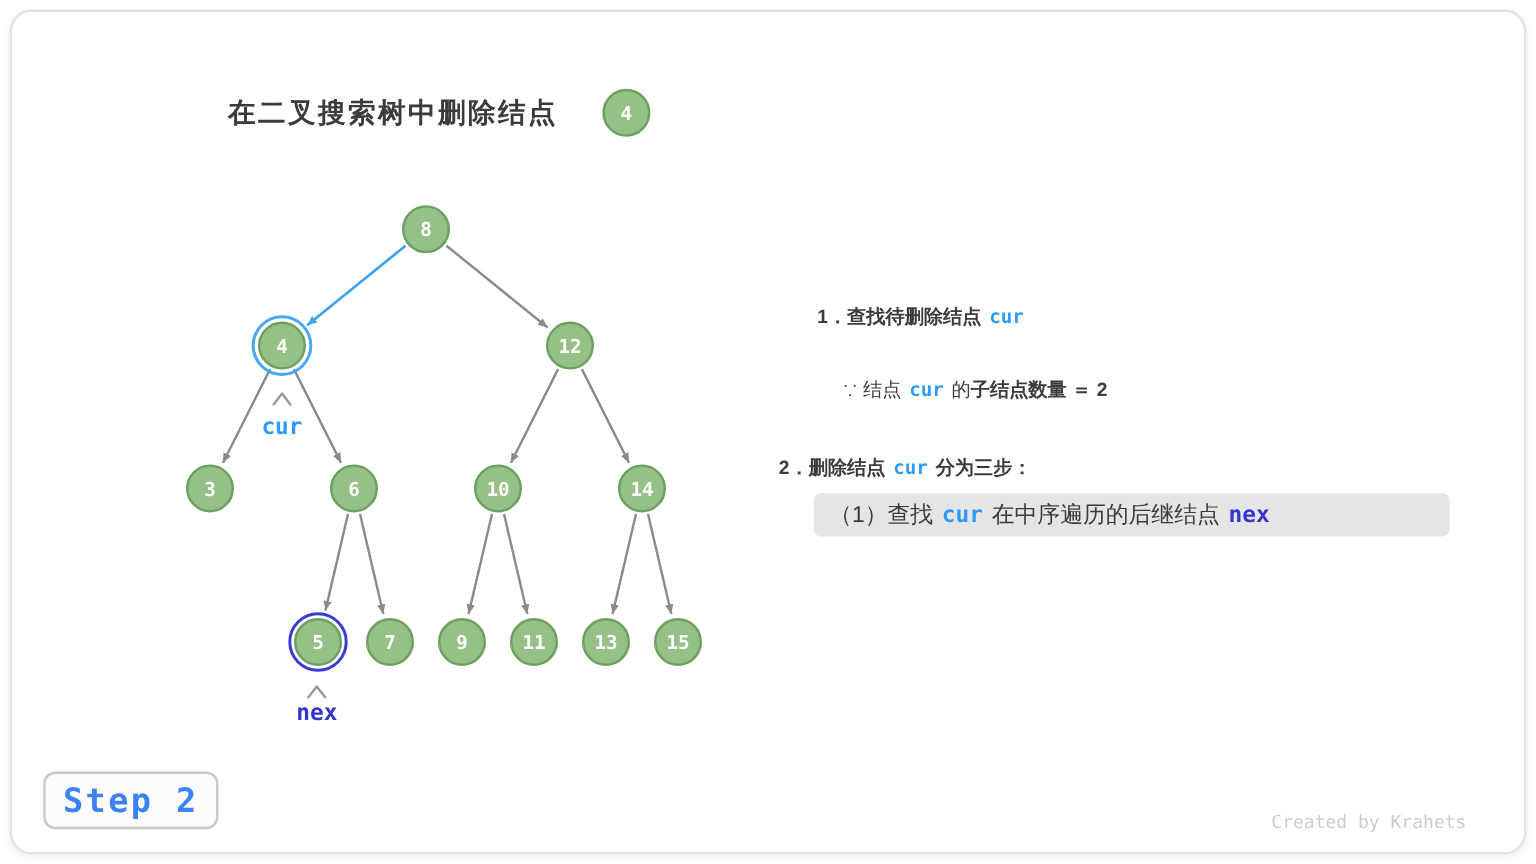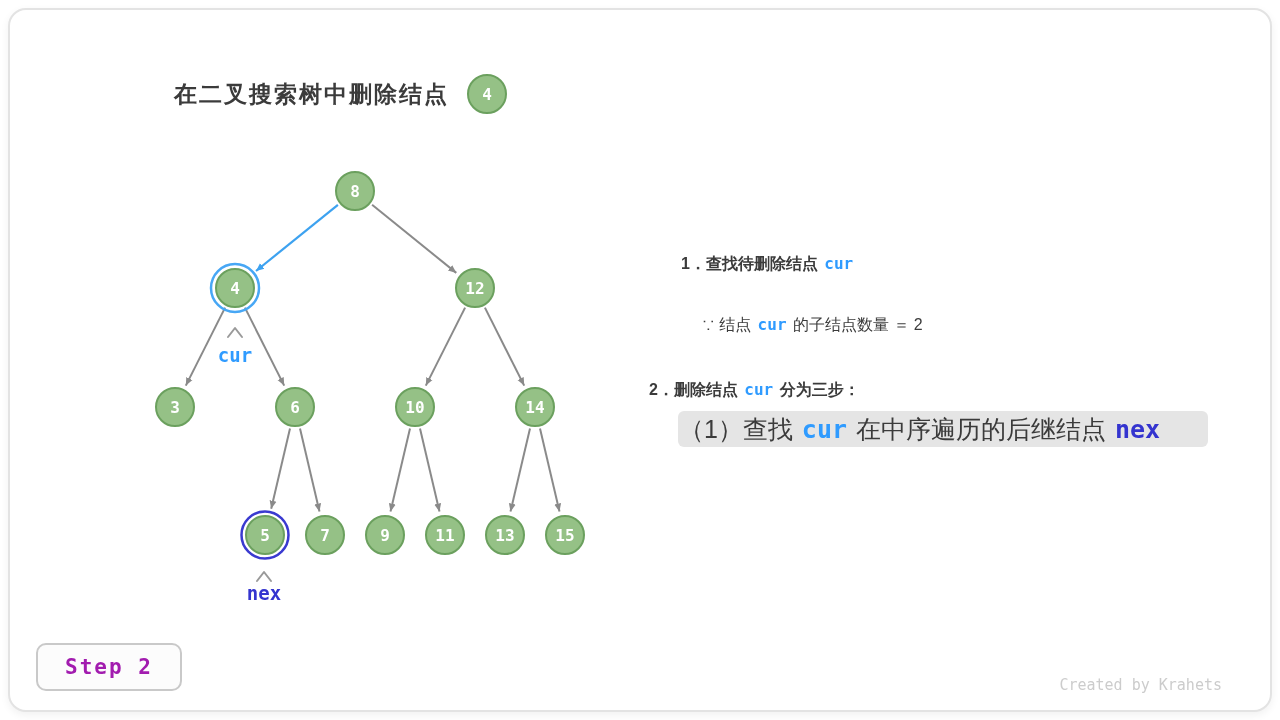--- a/index.html
+++ b/index.html
@@ -6,21 +6,21 @@
   body {
     width:1280px; height:720px; position:relative;
     background:#ffffff; overflow:hidden;
     font-family:"Liberation Sans", sans-serif;
   }
   .card {
     position:absolute; left:8px; top:8px; right:8px; bottom:8px;
     background:#ffffff; border:2px solid #e3e3e3; border-radius:18px;
     box-shadow:0 3px 8px rgba(0,0,0,0.06);
   }
-  .title-row { position:absolute; left:174px; top:74px; display:flex; align-items:center; gap:18px;text-align:center; }
+  .title-row { position:absolute; left:190px; top:74px; display:flex; align-items:center; gap:37px;text-align:center; }
   .title { font-size:23px; font-weight:bold; color:#3b3b3b; letter-spacing:2px; line-height:40px; white-space:nowrap; }
   .badge {
     width:40px; height:40px; box-sizing:border-box; border-radius:50%;
     background:#95c186; border:2px solid #6ba05e; color:#ffffff;
     display:flex; align-items:center; justify-content:center;
     font-family:"DejaVu Sans Mono", monospace; font-weight:bold; font-size:16px;
   }
   svg.tree { position:absolute; left:0; top:0; }
   .edge { stroke:#8a8a8a; stroke-width:2; }
   .edge.blue { stroke:#3da2f0; stroke-width:2.2; }
@@ -29,35 +29,35 @@
   .ring-cur { fill:none; stroke:#47a7f5; stroke-width:2.5; }
   .ring-nex { fill:none; stroke:#3a3ad0; stroke-width:2.5; }
   .caret { fill:none; stroke:#9a9a9a; stroke-width:2; stroke-linecap:round; stroke-linejoin:round; }
   .plabel { font-family:"DejaVu Sans Mono", monospace; font-weight:bold; font-size:19px; text-anchor:middle; }
   .plabel.cur-t { fill:#2f9bff; }
   .plabel.nex-t { fill:#3434cf; }
   .p-line { position:absolute; color:#3b3b3b; font-size:16px; line-height:26px; white-space:nowrap; }
   .p-line .code { font-family:"DejaVu Sans Mono", monospace; font-weight:bold; padding:0 2px; }
   .p-line .cur { color:#2f9bff; }
   .p-line .nex { color:#3434cf; }
-  .b { font-weight:normal; }
+  .b { font-weight:bold; }
   .l1 { left:681px; top:251px; font-weight:bold; }
   .l2 { left:702px; top:312px; font-weight:normal; }
   .l3 { left:649px; top:377px; font-weight:bold; }
   .l4 {
     left:678px; top:411px; width:530px; height:36px; line-height:36px;
-    background:#e5e5e5; border-radius:6px; padding-left:1px; box-sizing:border-box;
-    font-weight:normal; font-size:25px;
+    background:#e5e5e5; border-radius:6px; padding-left:13px; box-sizing:border-box;
+    font-weight:normal; font-size:19px;
   }
   .step-box {
     position:absolute; left:36px; top:643px; width:146px; height:48px; box-sizing:border-box;
     border:2px solid #c9c9c9; border-radius:10px; background:#fcfcfc;
     display:flex; align-items:center; justify-content:center;
-    font-family:"DejaVu Sans Mono", monospace; font-weight:bold; font-size:21px;
-    color:#a21caf; letter-spacing:2px;
+    font-family:"DejaVu Sans Mono", monospace; font-weight:bold; font-size:28px;
+    color:#3b82f6; letter-spacing:2px;
   }
   .credit {
     position:absolute; right:58px; top:676px;
     font-family:"DejaVu Sans Mono", monospace; font-size:15px; color:#cccccc;
   }
 </style>
 </head>
 <body>
 
 <div class="card"></div>

